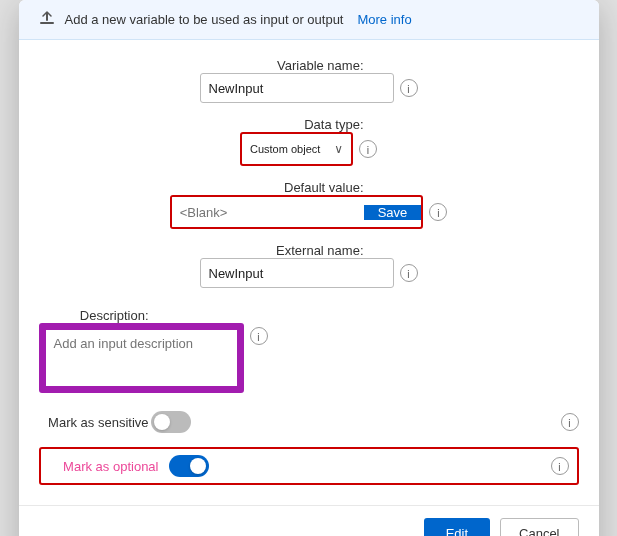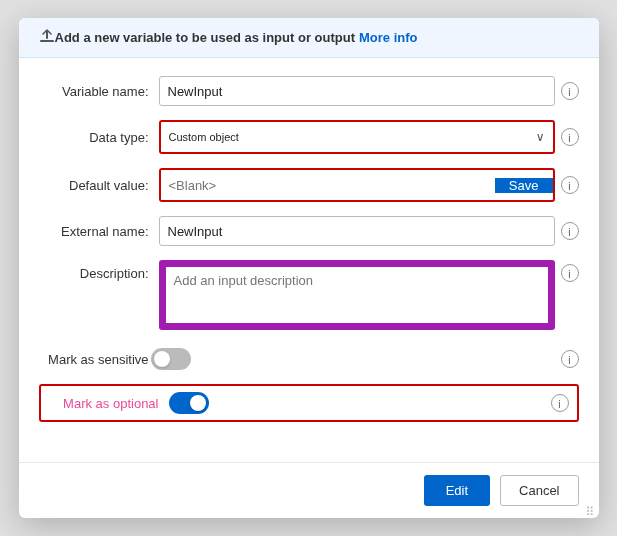--- a/index.html
+++ b/index.html
@@ -43,43 +43,43 @@
       line-height: 1;
       padding: 2px 6px;
       border-radius: 3px;
     }
     .info-banner {
       background: #f0f6ff;
       border-bottom: 1px solid #d0e4f7;
       padding: 10px 20px;
       display: flex;
       align-items: center;
+      gap: 10px;
       color: #333;
       font-size: 13px;
-      font-weight: bold;
     }
     .info-banner .upload-icon {
       color: #555;
       font-size: 15px;
       flex-shrink: 0;
     }
     .info-banner a {
       color: #0066cc;
       text-decoration: none;
       margin-left: 4px;
     }
     .dialog-body {
       padding: 18px 20px 10px 20px;
       flex: 1;
     }
     .form-row {
       display: flex;
       align-items: center;
       margin-bottom: 14px;
-      gap: 10px;
+      flex-direction: column;
     }
     .form-label {
       width: 110px;
       min-width: 110px;
       color: #333;
       font-size: 13px;
       text-align: right;
     }
     .form-field {
       flex: 1;

